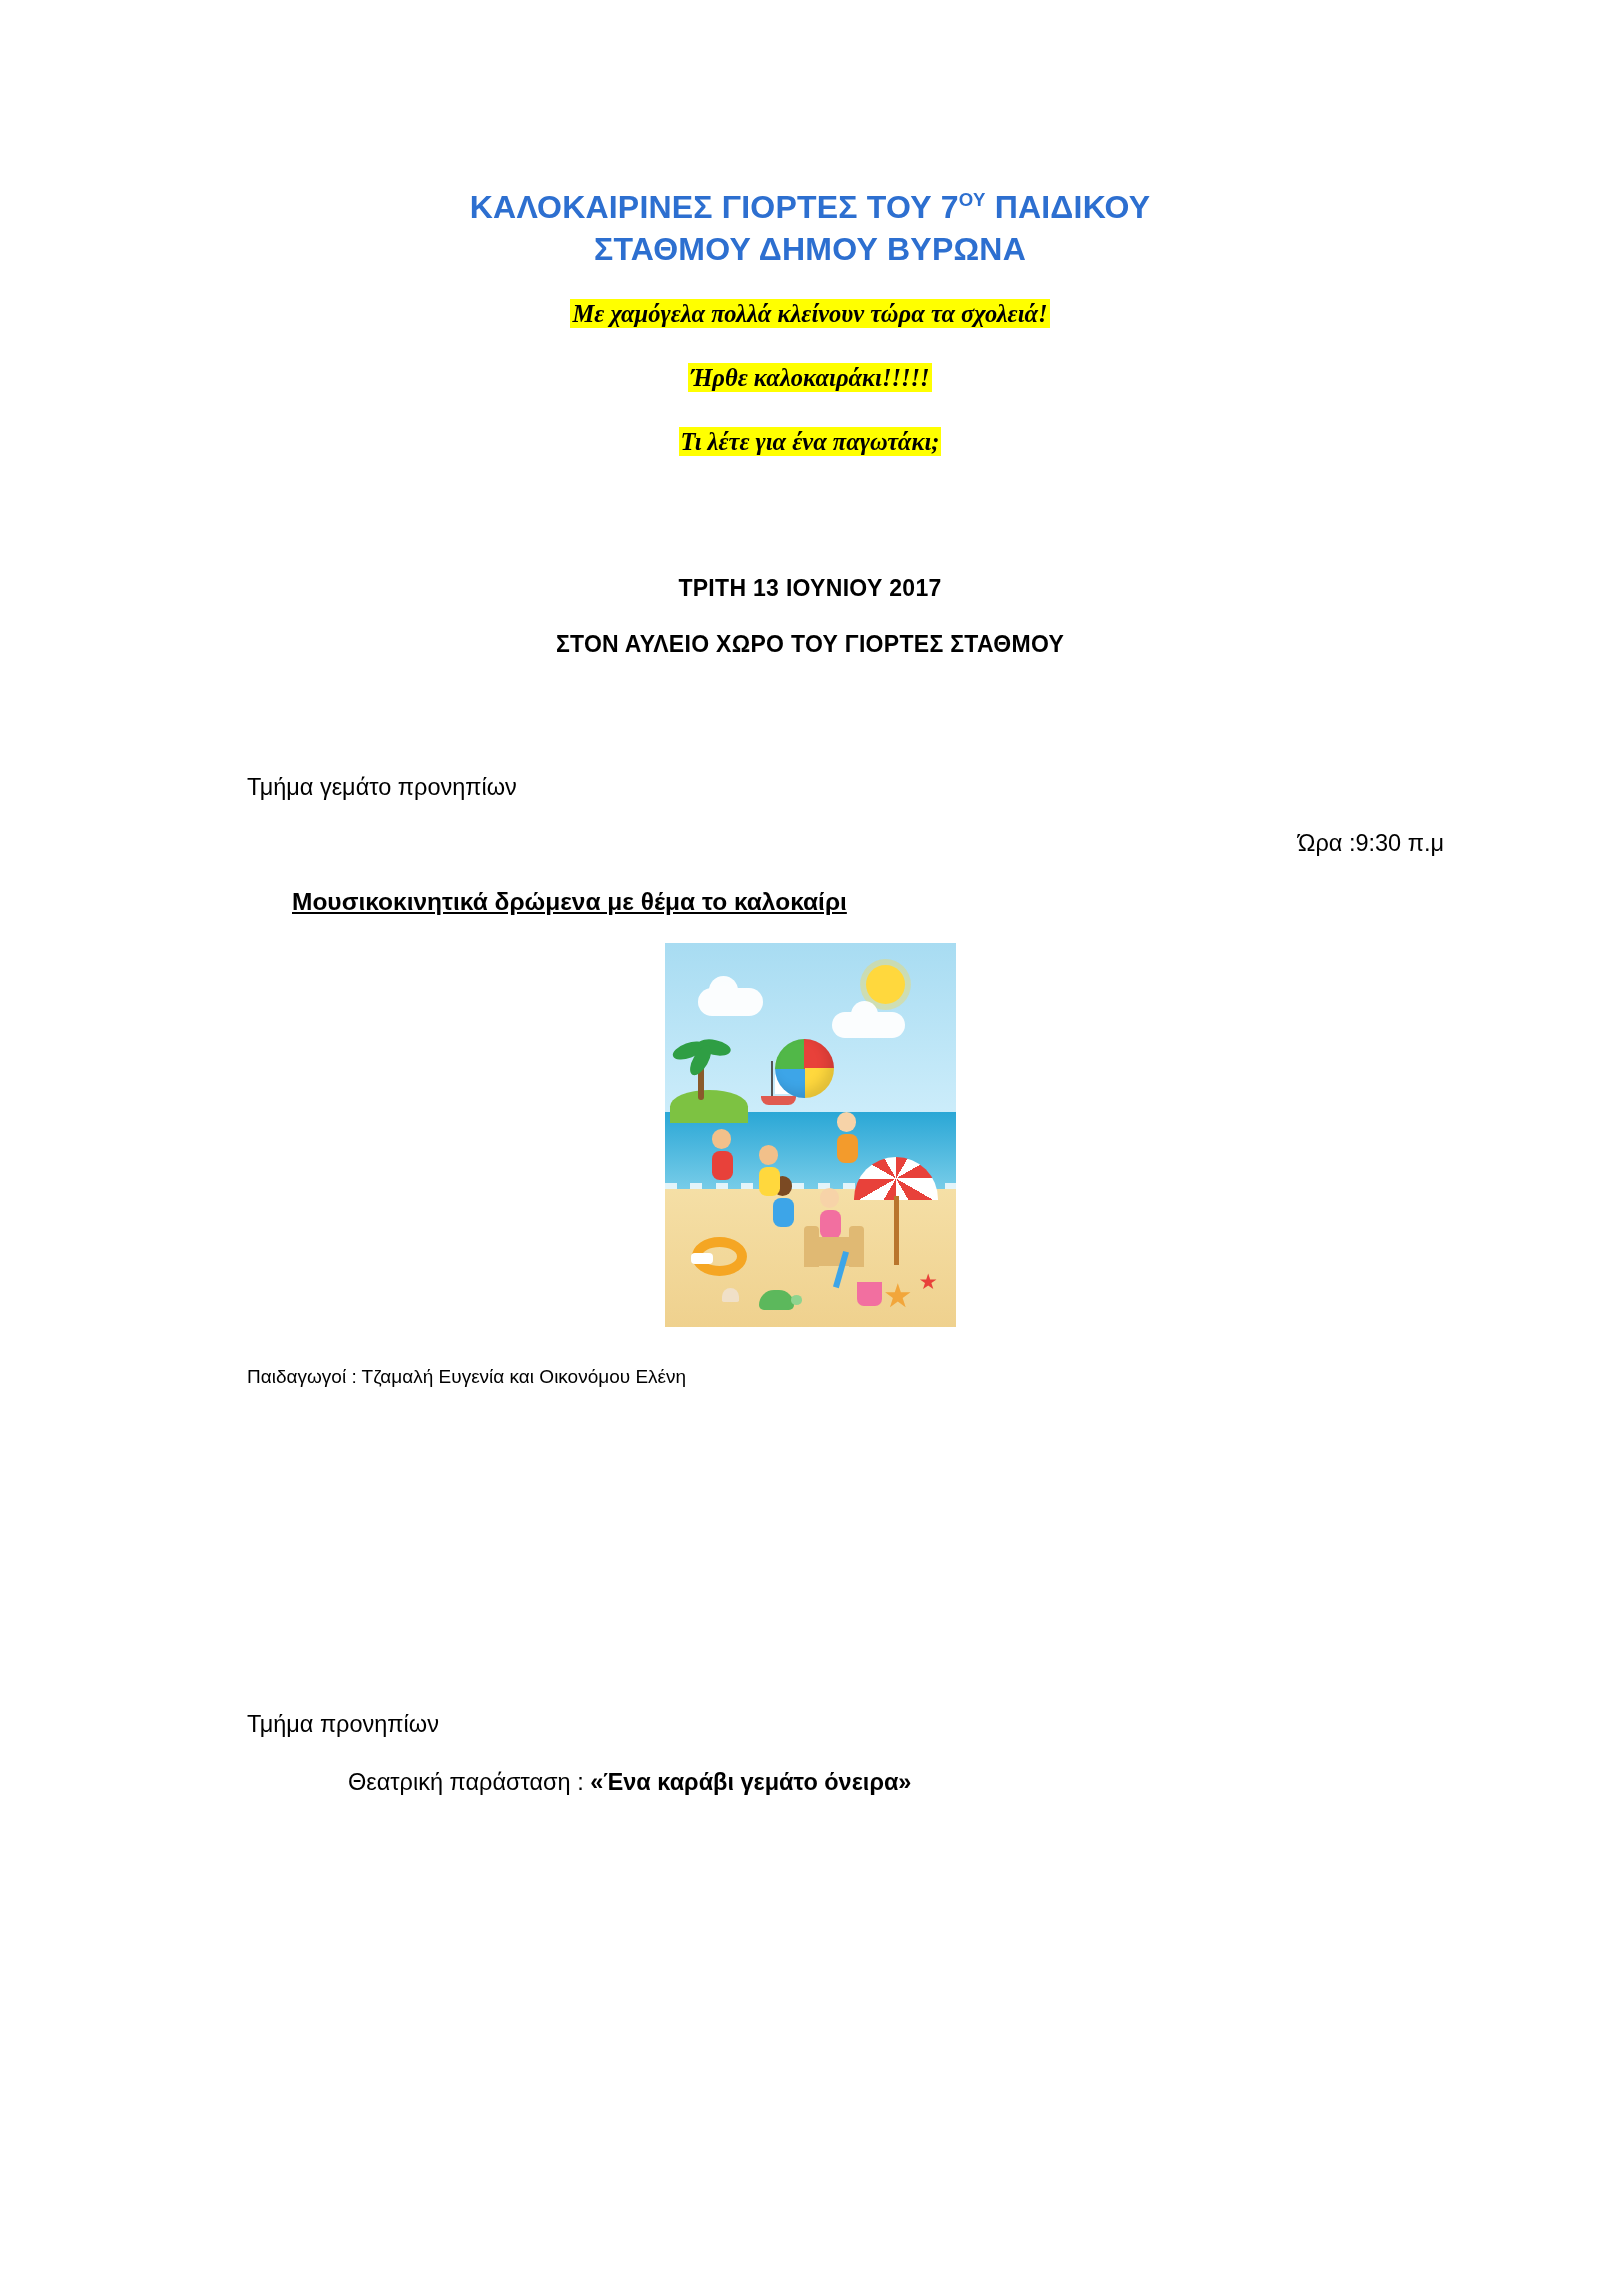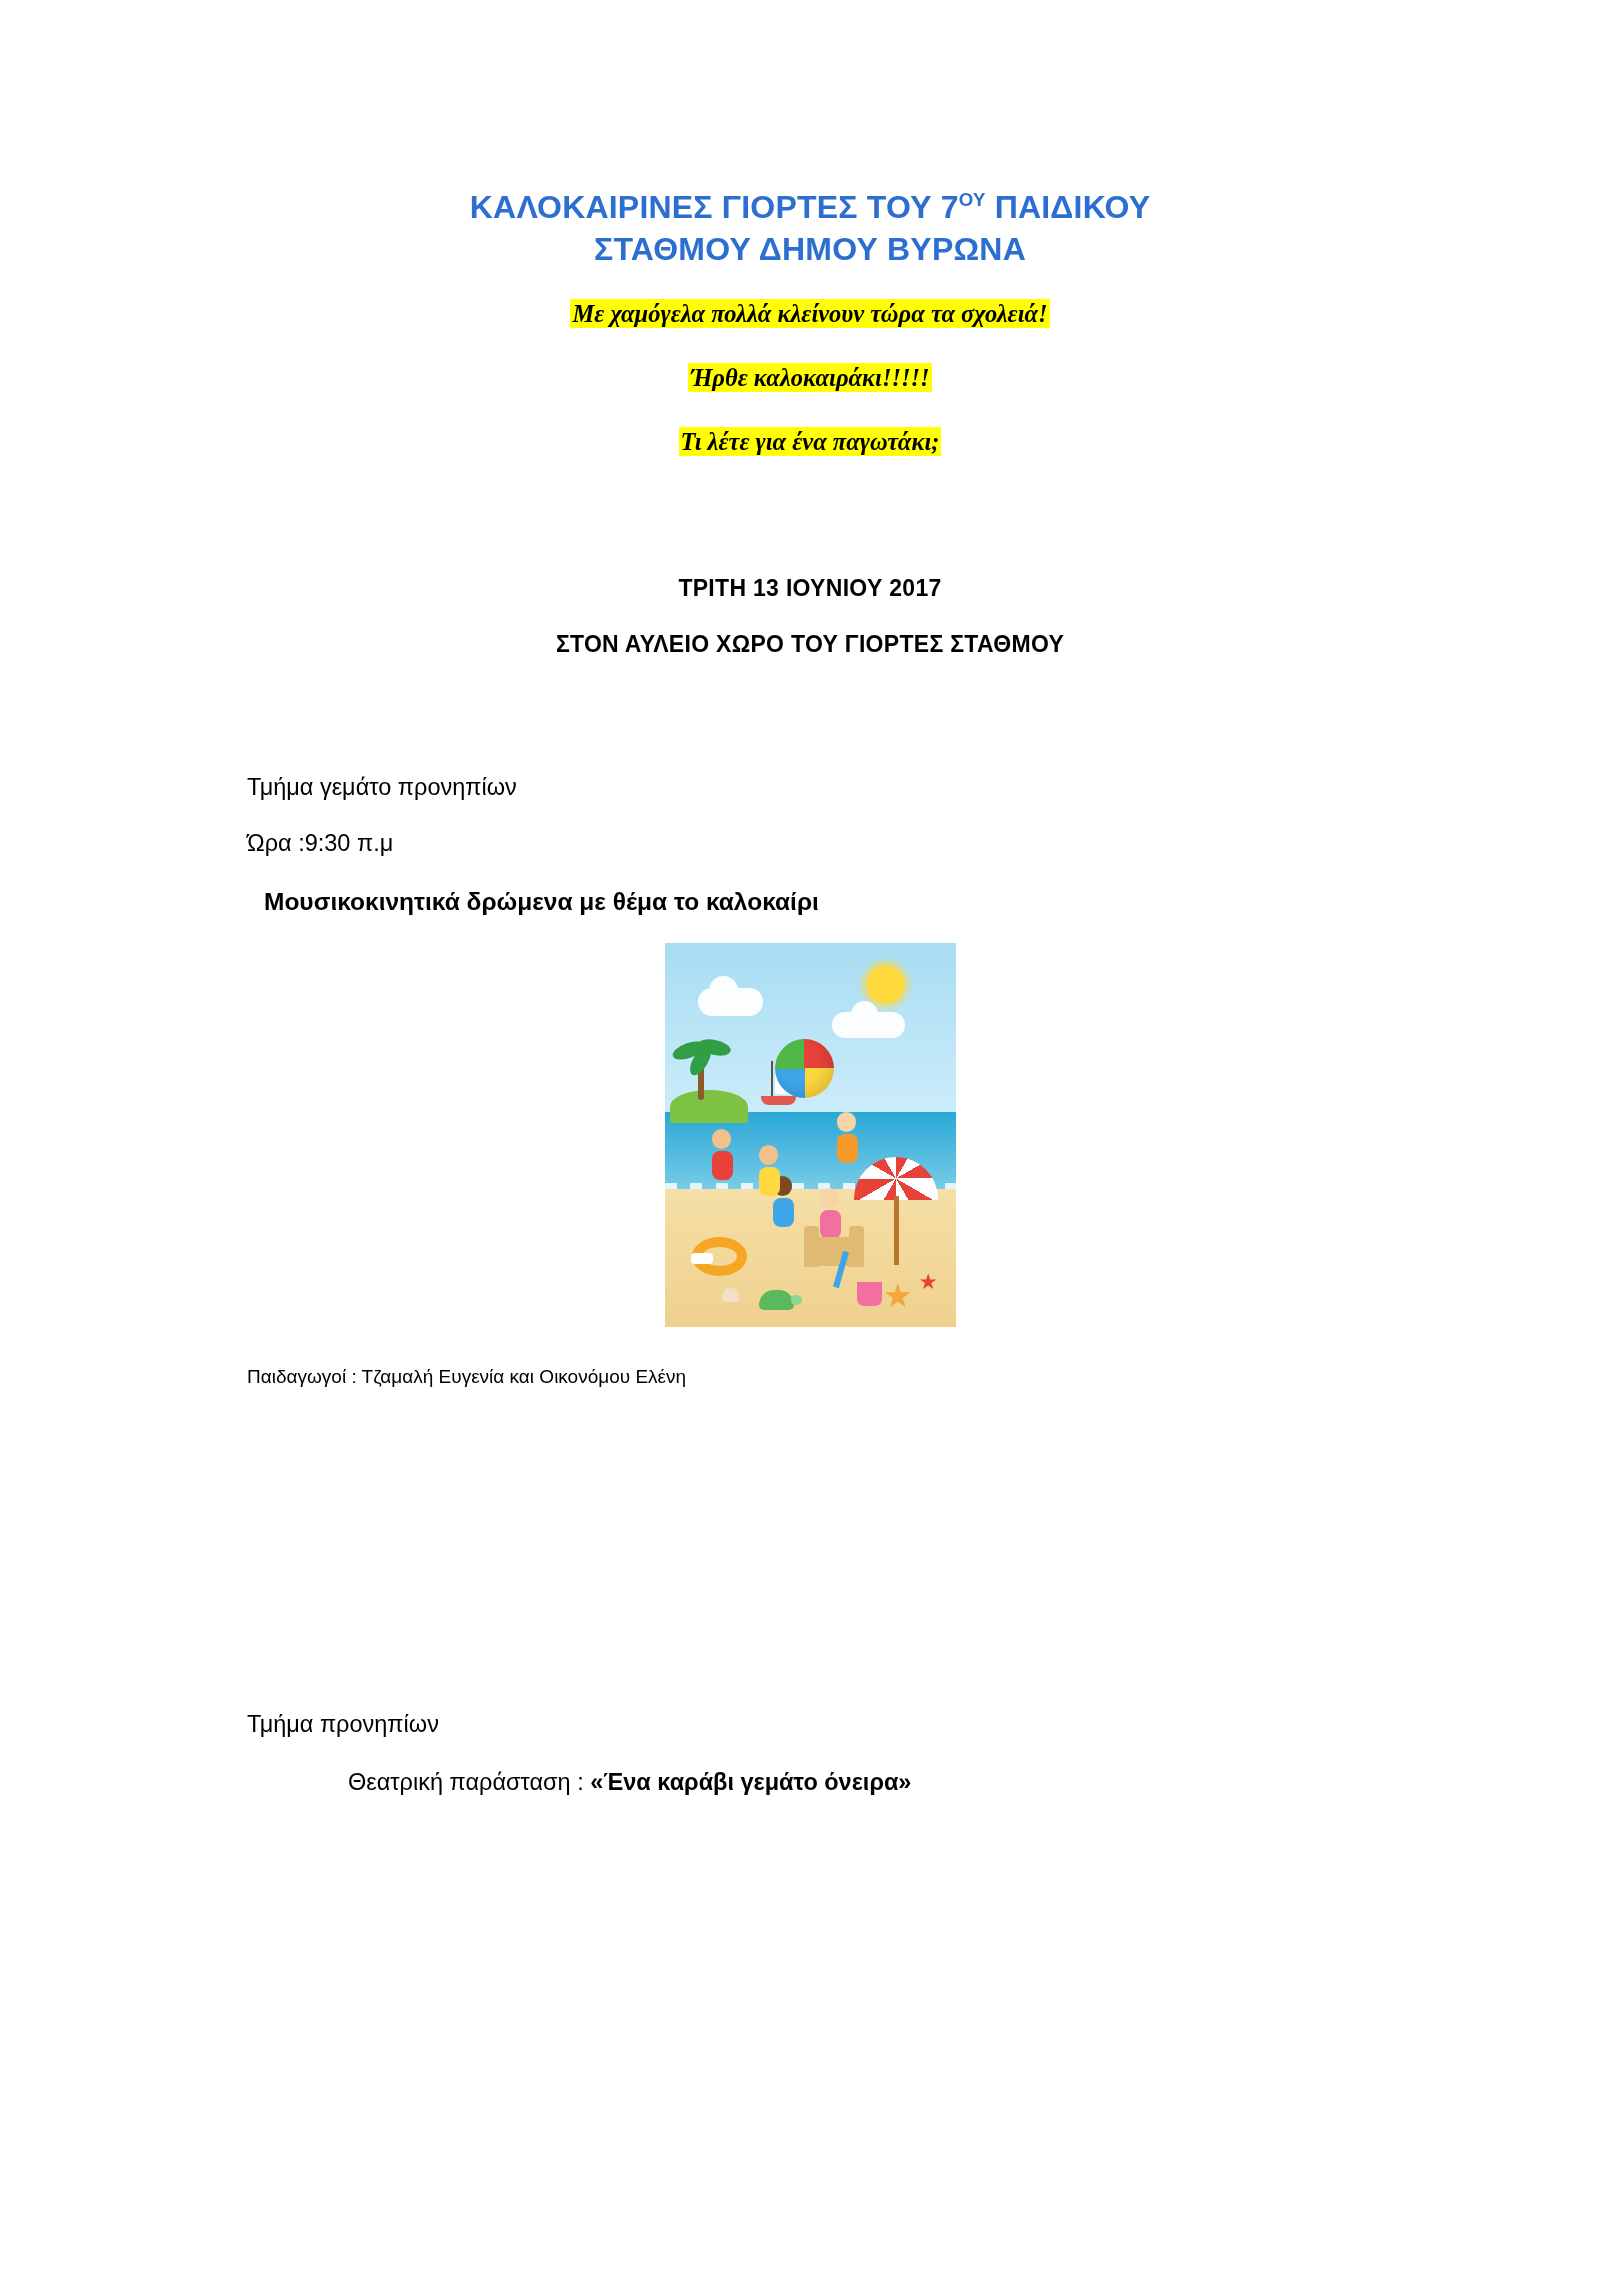--- a/index.html
+++ b/index.html
@@ -61,27 +61,28 @@
     letter-spacing: 0.3px;
   }
   .date-line { margin-top: 114px; }
   .place-line { margin-top: 29px; }
 
   .left-text {
     font-size: 23.5px;
     margin-left: 71px;
   }
   .section1-title { margin-top: 116px; }
-  .section1-time  { margin-top: 29px; }
+  .section1-time  { margin-top: 29px; text-align: right; }
 
   .sub-bold {
     font-weight: bold;
     font-size: 24.5px;
-    margin-left: 88px;
+    margin-left: 116px;
     margin-top: 31px;
+    text-decoration: underline;
   }
 
   .image-wrap {
     margin-top: 27.4px;
     display: flex;
     justify-content: center;
   }
   .beach {
     width: 291px;
     height: 384px;

